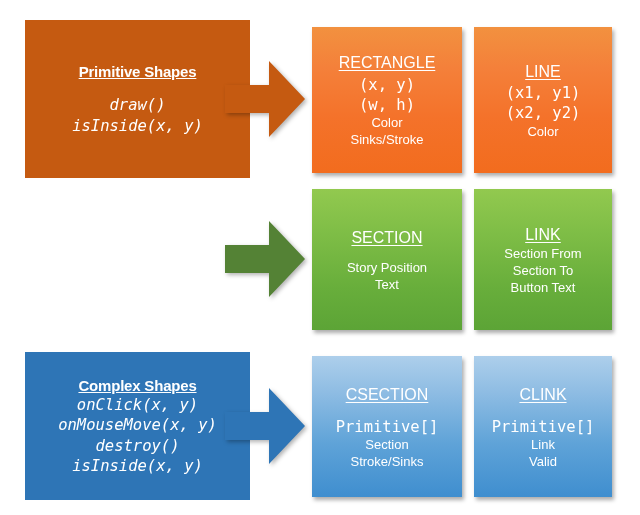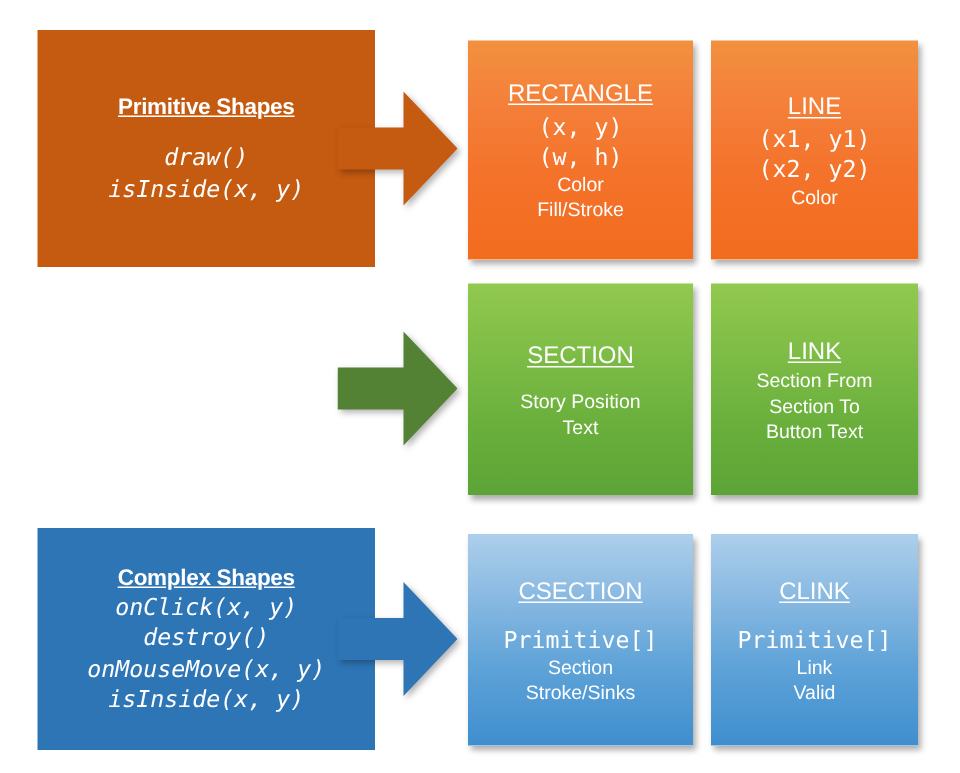--- a/index.html
+++ b/index.html
@@ -146,21 +146,21 @@
       <svg viewBox="0 0 80 80" preserveAspectRatio="none" aria-hidden="true">
         <path d="M0,26 L44,26 L44,2 L80,40 L44,78 L44,54 L0,54 Z" fill="#c55a11"></path>
       </svg>
     </div>
 
     <div class="card card-a g-orange">
       <div class="title">RECTANGLE</div>
       <div class="mono">(x, y)</div>
       <div class="mono">(w, h)</div>
       <div class="plain">Color</div>
-      <div class="plain">Fill/Stroke</div>
+      <div class="plain">Sinks/Stroke</div>
     </div>
 
     <div class="card card-b g-orange">
       <div class="title">LINE</div>
       <div class="mono">(x1, y1)</div>
       <div class="mono">(x2, y2)</div>
       <div class="plain">Color</div>
     </div>
   </div>
 
@@ -186,22 +186,22 @@
       <div class="plain">Section To</div>
       <div class="plain">Button Text</div>
     </div>
   </div>
 
   <div class="row row-2">
 
     <div class="left-panel c-blue-solid">
       <div class="heading">Complex Shapes</div>
       <div class="mono">onClick(x, y)</div>
+      <div class="mono">onMouseMove(x, y)</div>
       <div class="mono">destroy()</div>
-      <div class="mono">onMouseMove(x, y)</div>
       <div class="mono">isInside(x, y)</div>
     </div>
 
     <div class="arrow">
       <svg viewBox="0 0 80 80" preserveAspectRatio="none" aria-hidden="true">
         <path d="M0,26 L44,26 L44,2 L80,40 L44,78 L44,54 L0,54 Z" fill="#2e75b6"></path>
       </svg>
     </div>
 
     <div class="card card-a g-blue">

